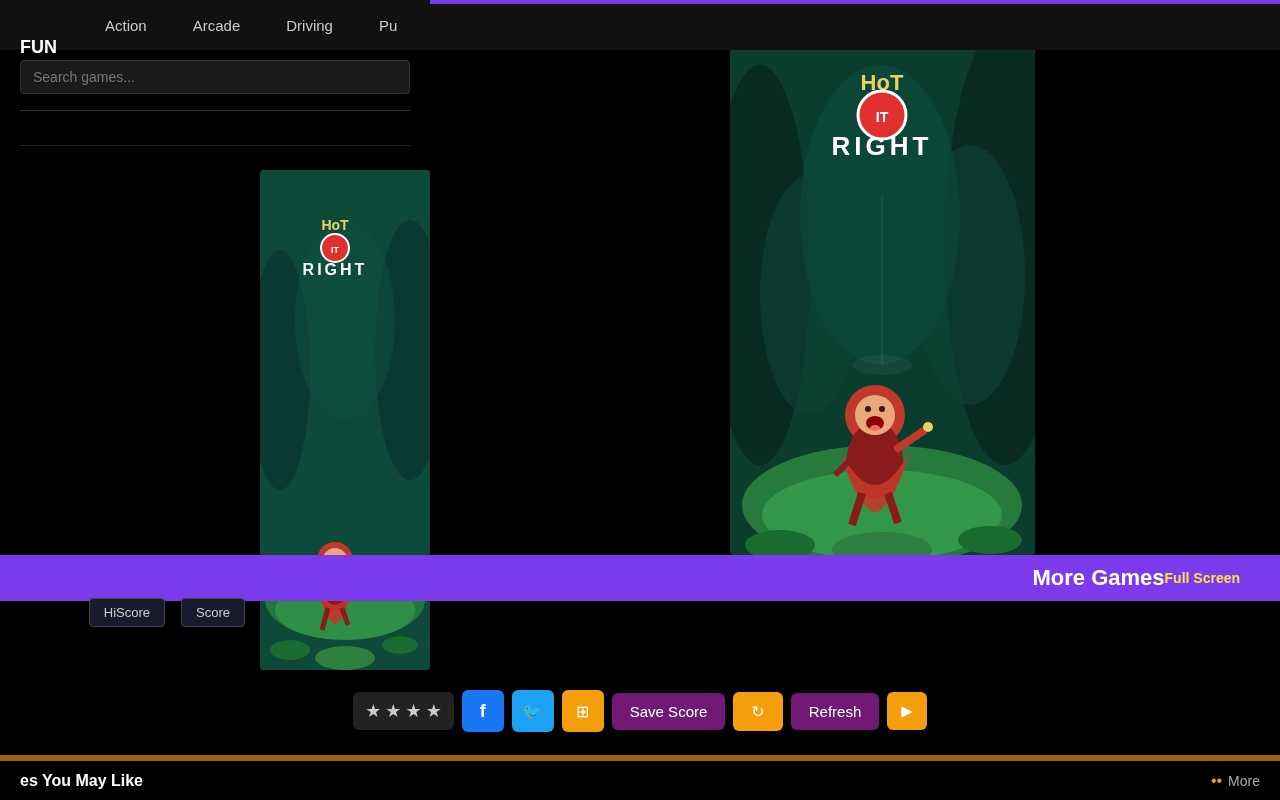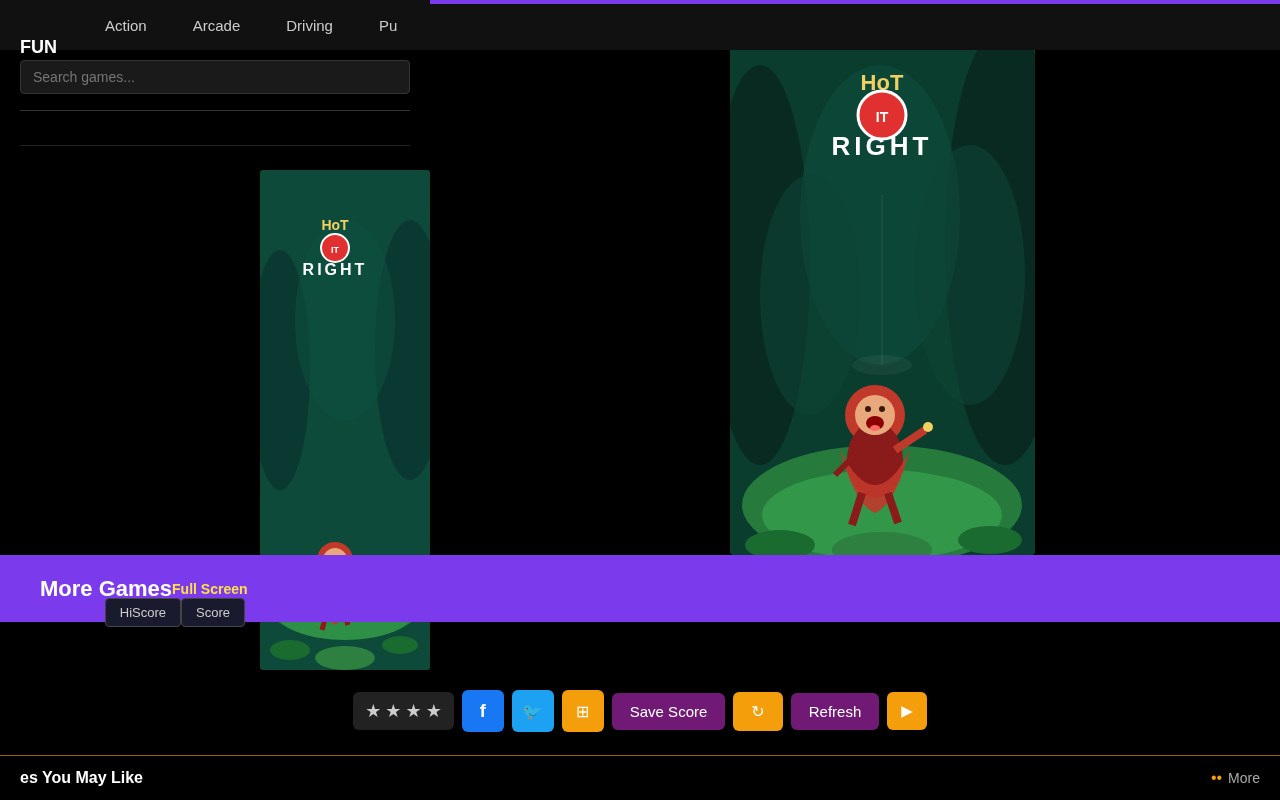--- a/index.html
+++ b/index.html
@@ -114,25 +114,25 @@
       overflow: hidden;
       z-index: 5;
     }
 
     
     #more-games-banner {
       position: absolute;
       top: 555px;
       left: 0;
       right: 0;
-      height: 67px;
+      height: 46px;
       background: #7c3aed;
       display: flex;
       align-items: center;
-      justify-content: flex-start;
+      justify-content: flex-end;
       padding: 0 40px;
       z-index: 8;
       cursor: pointer;
     }
     #more-games-banner .more-games-text {
       font-size: 22px;
       font-weight: bold;
       color: #fff;
     }
     #more-games-banner .full-screen-text {
@@ -235,21 +235,21 @@
     #bottom-section {
       position: absolute;
       top: 755px;
       left: 0;
       right: 0;
       height: 45px;
       display: flex;
       align-items: center;
       justify-content: space-between;
       padding: 0 20px;
-      border-top: 1px solid #a16207;
+      border-top: 6px solid #a16207;
       gap: 36px;
     }
     .may-like-text {
       font-size: 16px;
       font-weight: bold;
       color: #fff;
     }
     .more-link {
       display: flex;
       align-items: center;
@@ -262,21 +262,21 @@
       color: #f59e0b;
       font-size: 16px;
     }
 
     
     #score-area {
       position: absolute;
       top: 598px;
       right: 1035px;
       display: flex;
-      gap: 0;
+      gap: 16px;
       z-index: 9;
     }
     .score-pill {
       background: #1a1a2e;
       border: 1px solid #444;
       color: #ccc;
       border-radius: 4px;
       padding: 6px 14px;
       font-size: 13px;
     }

